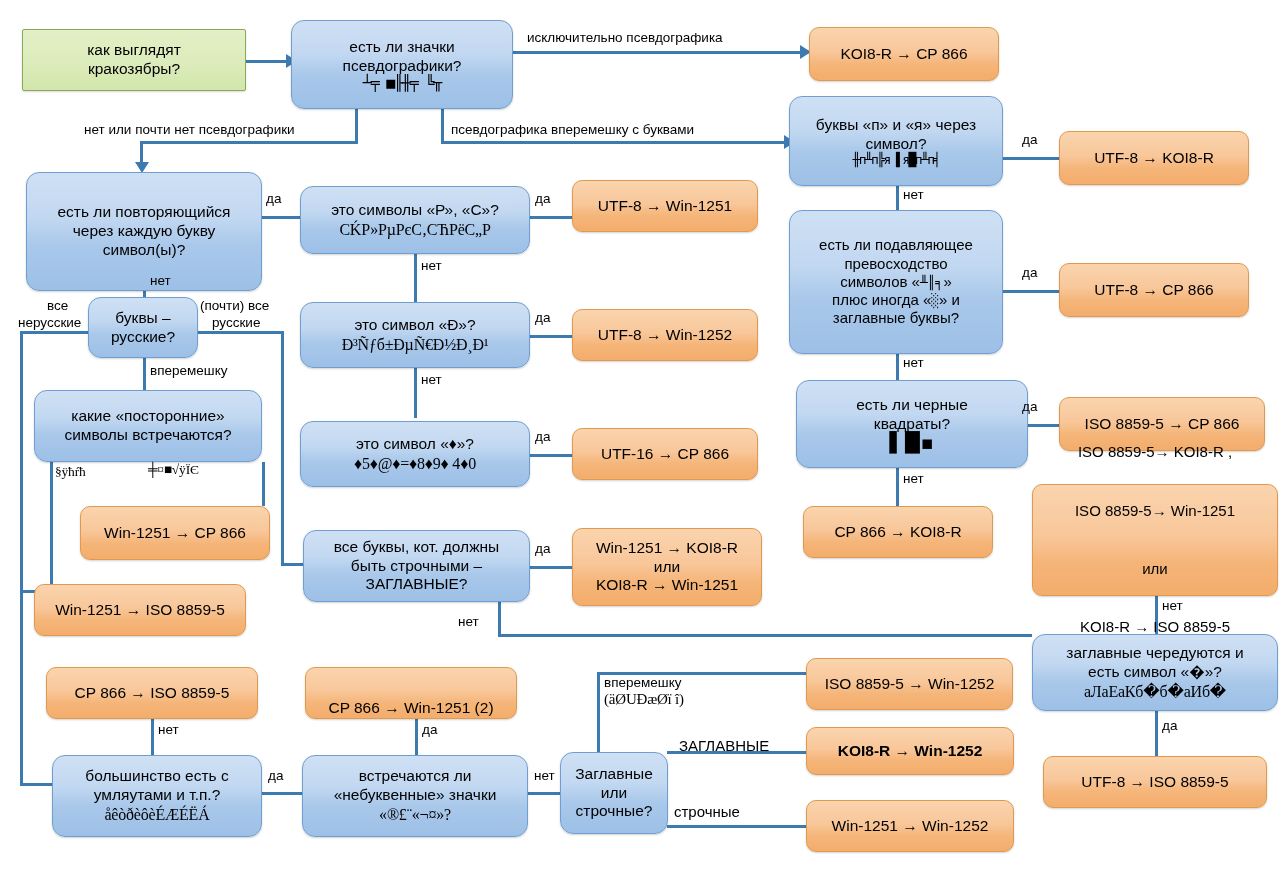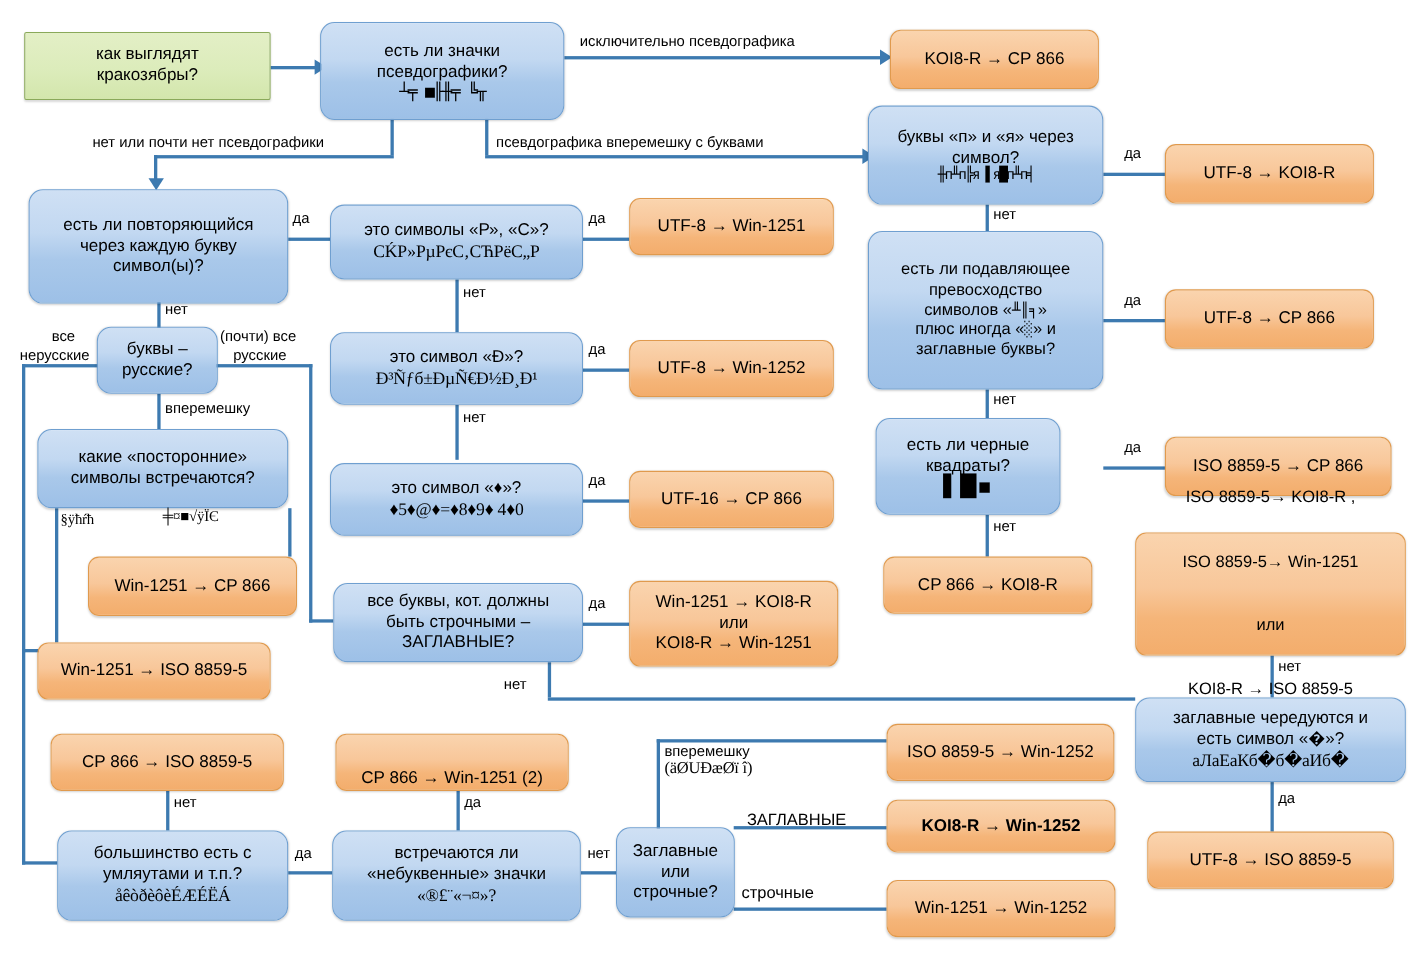--- a/index.html
+++ b/index.html
@@ -207,35 +207,35 @@
     <span class="ln">превосходство</span>
     <span class="ln"><span>символов «</span><span class="inlsym">╨║╕</span><span>»</span></span>
     <span class="ln"><span>плюс иногда «</span><span class="inlsym">░</span><span>»  и</span></span>
     <span class="ln">заглавные буквы?</span>
   </div>
 
   <div class="node orange" style="left:1059px;top:263px;width:190px;height:54px;">
     <span class="ln">UTF-8 → CP 866</span>
   </div>
 
-  <div class="node blue" style="left:796px;top:380px;width:168px;height:88px;">
+  <div class="node blue" style="left:796px;top:380px;width:232px;height:88px;">
     <span class="ln">есть ли черные</span>
     <span class="ln">квадраты?</span>
     <span class="ln sq">▌█▪</span>
   </div>
 
   <div class="node orange" style="left:1059px;top:397px;width:206px;height:54px;">
     <span class="ln">ISO 8859-5 → CP 866</span>
   </div>
 
   <div class="node orange" style="left:803px;top:506px;width:190px;height:52px;">
     <span class="ln">CP 866 → KOI8-R</span>
   </div>
 
-  <div class="node blue" style="left:26px;top:172px;width:236px;height:104px;">
+  <div class="node blue" style="left:26px;top:172px;width:236px;height:119px;">
     <span class="ln">есть ли повторяющийся</span>
     <span class="ln">через каждую букву</span>
     <span class="ln">символ(ы)?</span>
   </div>
 
   <div class="node blue" style="left:88px;top:297px;width:110px;height:61px;">
     <span class="ln">буквы –</span>
     <span class="ln">русские?</span>
   </div>
 

